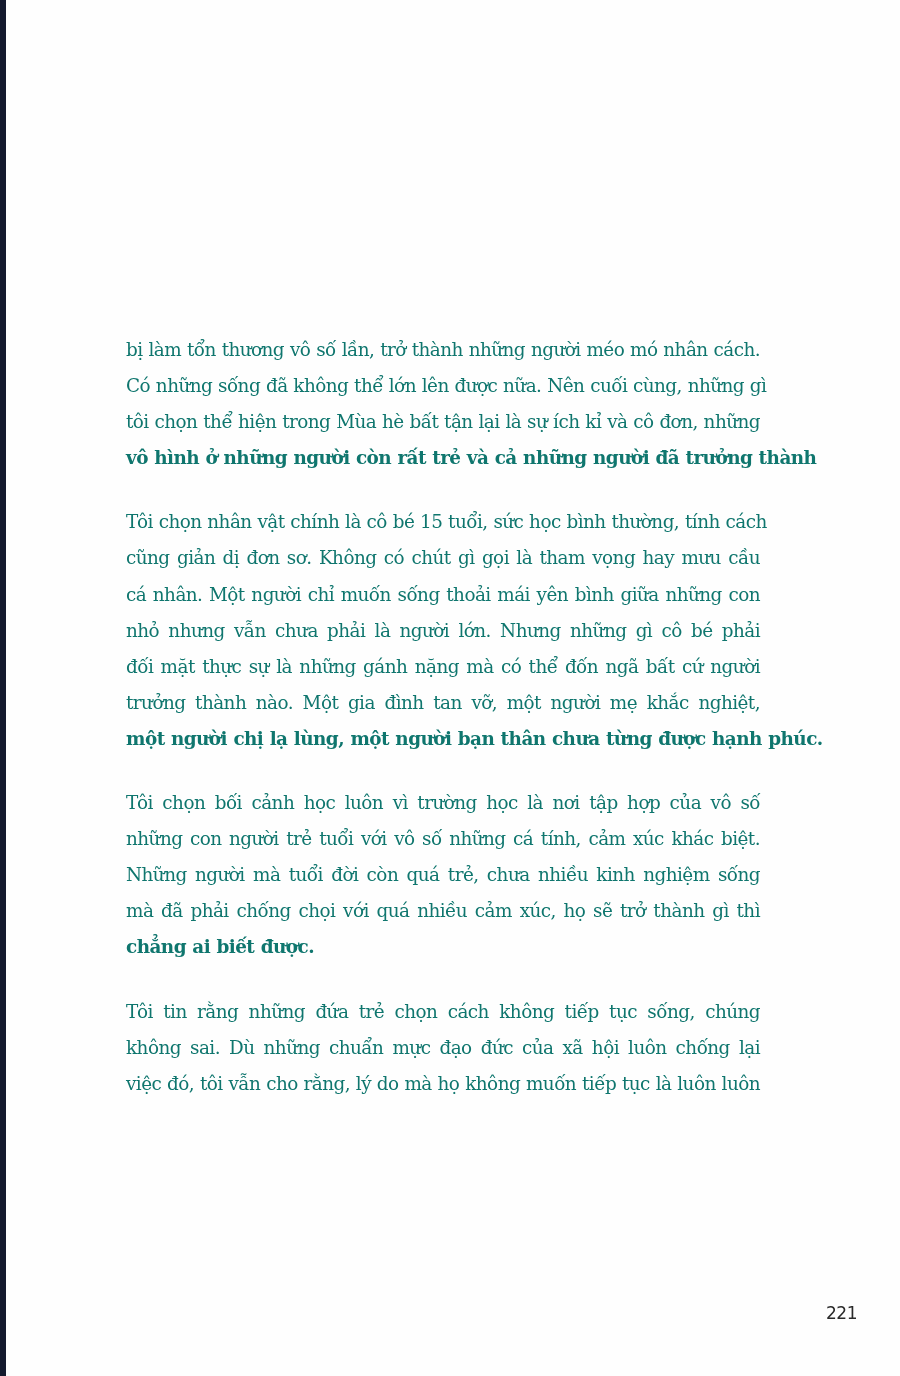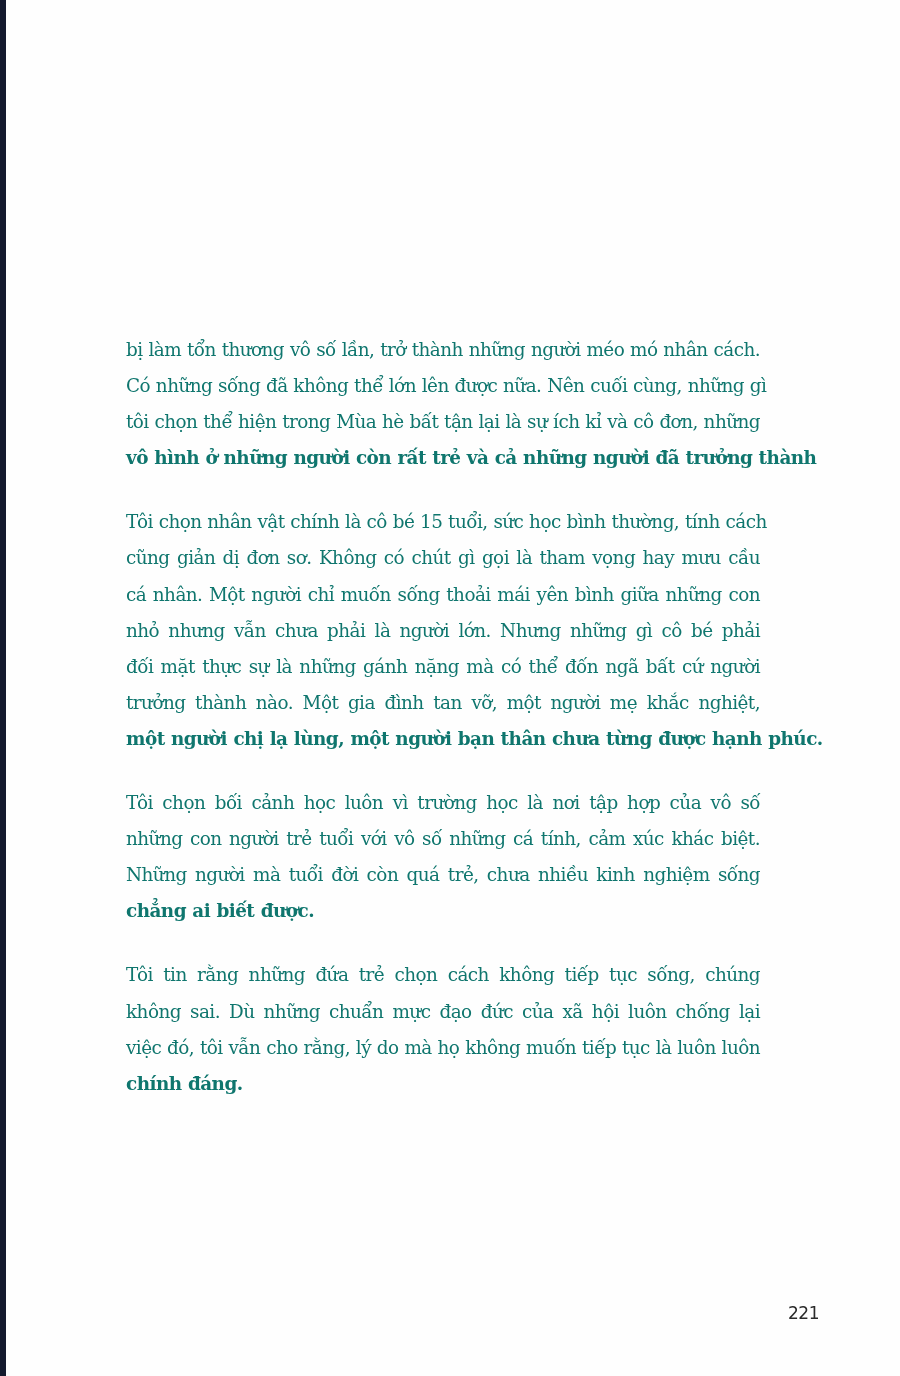--- a/index.html
+++ b/index.html
@@ -47,21 +47,21 @@
       text-align-last: justify;
       white-space: nowrap;
       height: 36.1px;
     }
     .line.last {
       text-align-last: left;
       font-weight: bold;
     }
     .page-number {
       position: absolute;
-      left: 788px;
+      left: 826px;
       top: 1303px;
       font-family: "DejaVu Sans", "Liberation Sans", sans-serif;
       font-size: 17px;
       letter-spacing: -0.5px;
       color: #2a2a2a;
     }
   </style>
 </head>
 <body>
 
@@ -84,26 +84,26 @@
       <span class="line">nhỏ nhưng vẫn chưa phải là người lớn. Nhưng những gì cô bé phải</span>
       <span class="line">đối mặt thực sự là những gánh nặng mà có thể đốn ngã bất cứ người</span>
       <span class="line">trưởng thành nào. Một gia đình tan vỡ, một người mẹ khắc nghiệt,</span>
       <span class="line last">một người chị lạ lùng, một người bạn thân chưa từng được hạnh phúc.</span>
     </div>
 
     <div class="para">
       <span class="line">Tôi chọn bối cảnh học luôn vì trường học là nơi tập hợp của vô số</span>
       <span class="line">những con người trẻ tuổi với vô số những cá tính, cảm xúc khác biệt.</span>
       <span class="line">Những người mà tuổi đời còn quá trẻ, chưa nhiều kinh nghiệm sống</span>
+      <span class="line">mà đã phải chống chọi với quá nhiều cảm xúc, họ sẽ trở thành gì thì</span>
       <span class="line last">chẳng ai biết được.</span>
     </div>
 
     <div class="para">
       <span class="line">Tôi tin rằng những đứa trẻ chọn cách không tiếp tục sống, chúng</span>
       <span class="line">không sai. Dù những chuẩn mực đạo đức của xã hội luôn chống lại</span>
       <span class="line">việc đó, tôi vẫn cho rằng, lý do mà họ không muốn tiếp tục là luôn luôn</span>
-      <span class="line last">chính đáng.</span>
     </div>
 
   </div>
 
   <div class="page-number">221</div>
 </div>
 
 </body></html>

